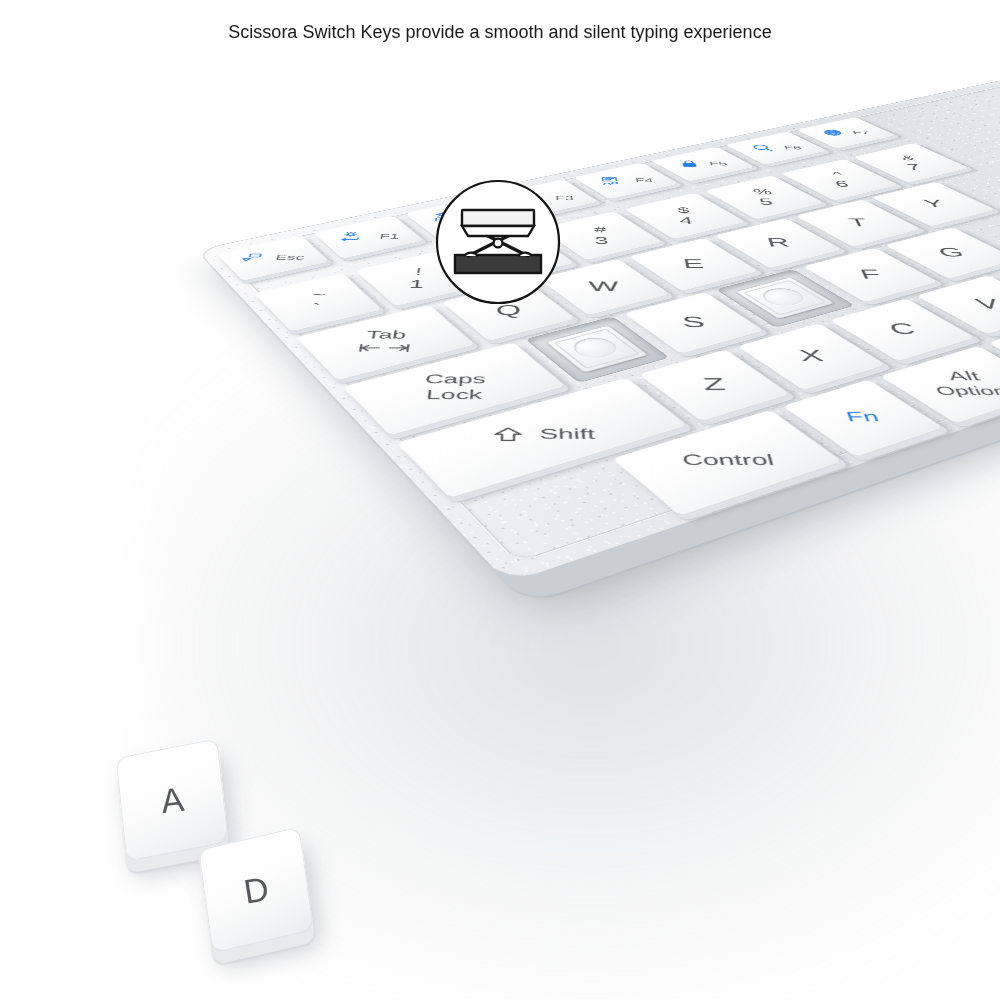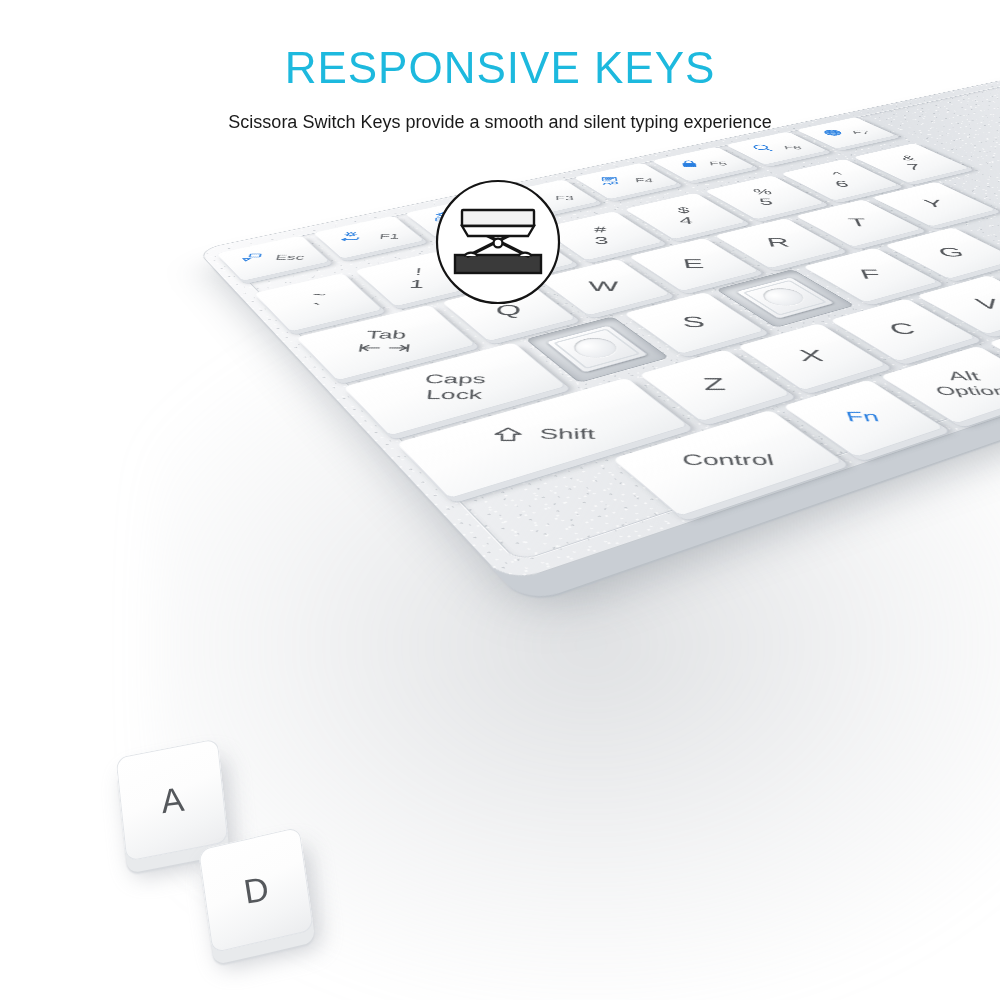--- a/index.html
+++ b/index.html
@@ -577,21 +577,20 @@
 
   <div class="loose" id="cap-a">
     <span>A</span>
   </div>
   <div class="loose" id="cap-d">
     <span>D</span>
   </div>
 </div>
 
 <div id="header">
-  <div id="title">RESPONSIVE KEYS</div>
   <div id="subtitle">Scissora Switch Keys provide a smooth and silent typing experience</div>
 </div>
 
 <div id="badge">
   <svg width="128" height="128" viewBox="0 0 128 128">
     <circle cx="64" cy="64" r="61" fill="#ffffff" stroke="#141414" stroke-width="2.2"></circle>
 
     <rect x="21" y="77" width="86" height="18" fill="#3a3a3a" stroke="#141414" stroke-width="2.4"></rect>
 
     <path d="M34 78 L86 52" stroke="#141414" stroke-width="3.4" fill="none" stroke-linecap="round"></path>

